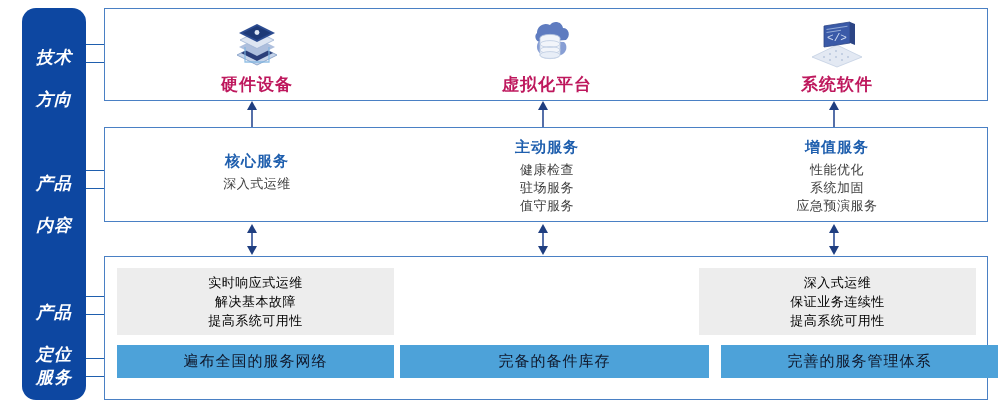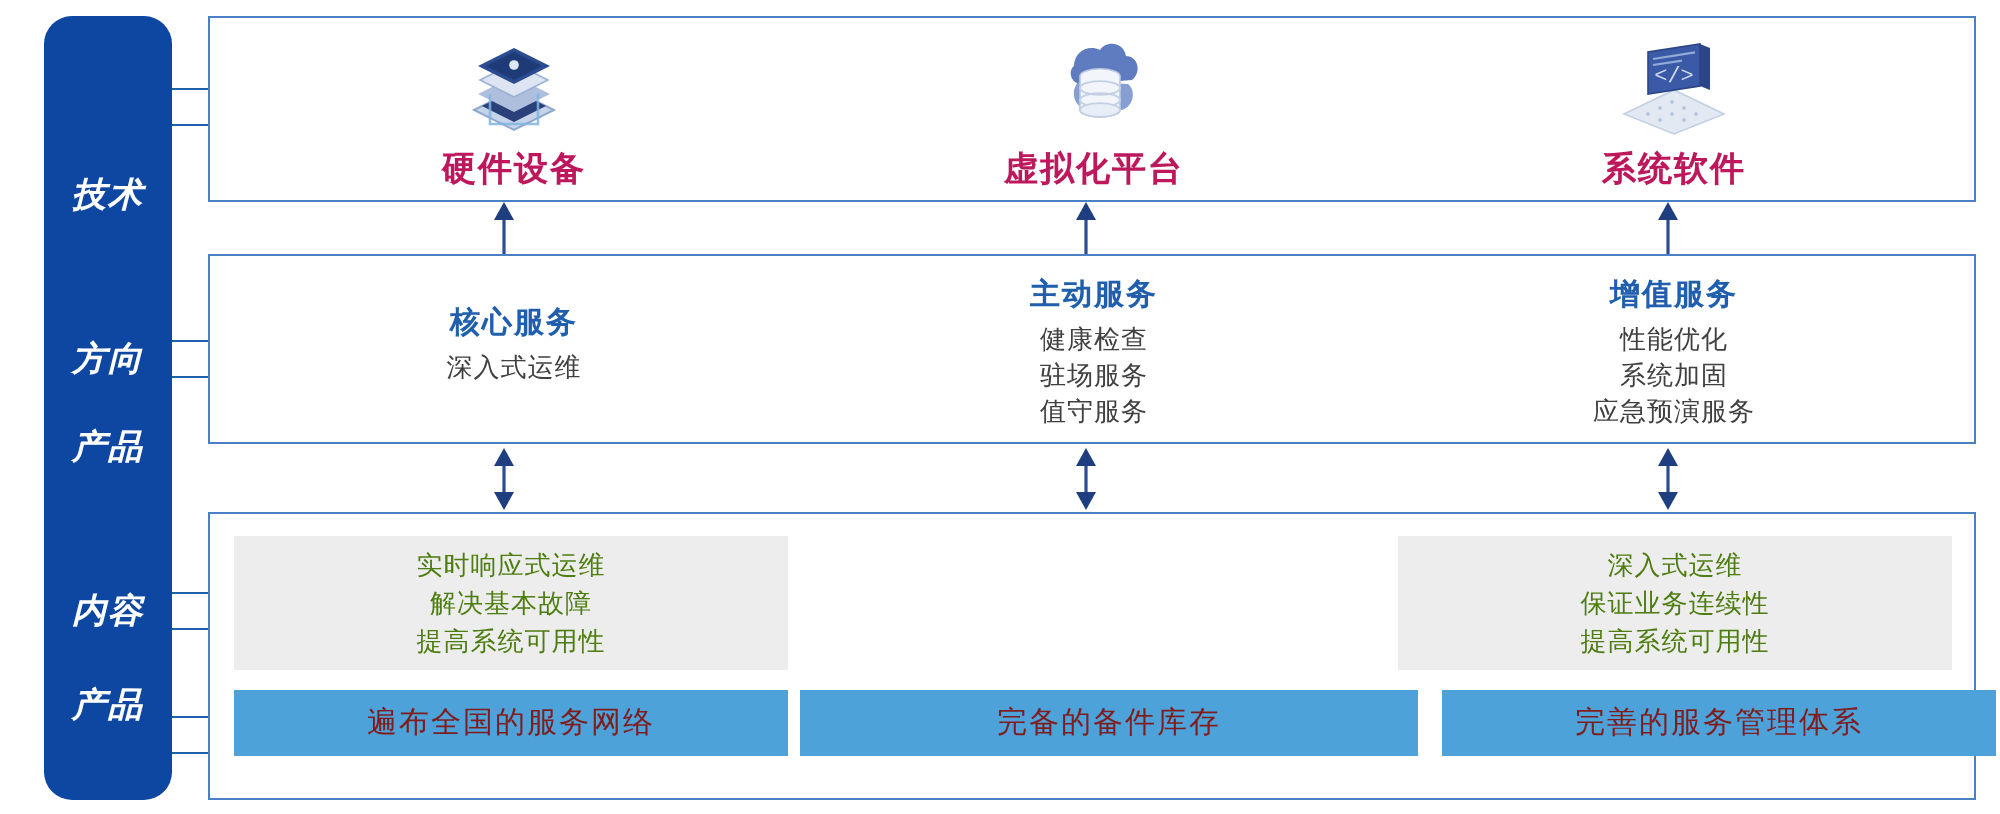--- a/index.html
+++ b/index.html
@@ -31,21 +31,21 @@
     width:64px;
     color:#ffffff;
     font-weight:bold;
     font-style:italic;
     font-size:17px;
     line-height:21px;
     text-align:center;
     letter-spacing:1px;
     white-space:pre-line;
   }
-  .rail-label span{display:block;margin-top:40px;}
+  .rail-label span{display:block;}
 
   
   .stub{
     position:absolute;
     height:0;
     border-top:1px solid #1F5FAE;
   }
 
   
   .panel{
@@ -109,39 +109,39 @@
     top:11px;
     height:67px;
     background:#EDEDED;
     display:flex;
     flex-direction:column;
     align-items:center;
     justify-content:center;
     box-sizing:border-box;
   }
   .gray-line{
-    color:#4d7c0f;
+    color:#000000;
     font-size:13px;
     line-height:19px;
     letter-spacing:.5px;
   }
 
   
   .blue-bar{
     position:absolute;
     top:88px;
     height:33px;
     background:#4DA2D9;
     display:flex;
     align-items:center;
     justify-content:center;
     box-sizing:border-box;
   }
   .blue-bar-label{
-    color:#7f1d1d;
+    color:#0f172a;
     font-size:15px;
     letter-spacing:1px;
   }
 </style>
 </head>
 <body>
 
 <div id="canvas">
 
   <div class="rail"></div>

